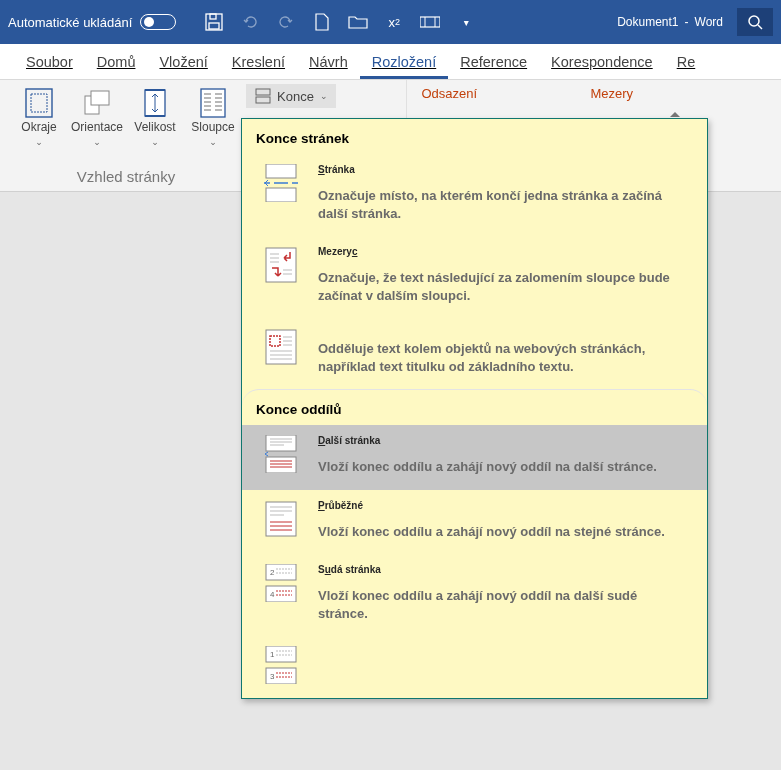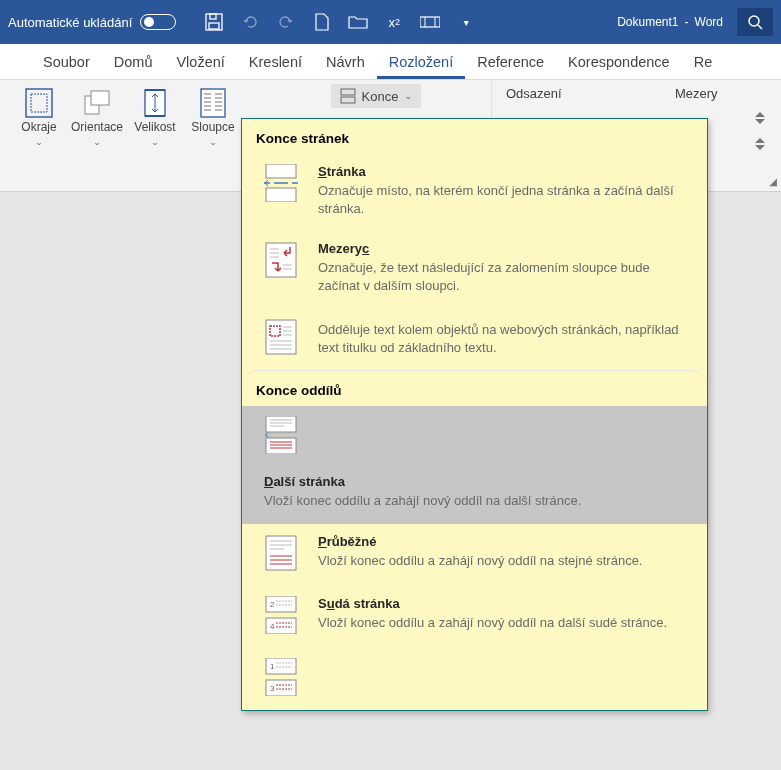--- a/index.html
+++ b/index.html
@@ -10,50 +10,50 @@
 .autosave-label { font-size: 13px; margin-right: 8px; }
 .autosave-toggle { width: 36px; height: 16px; border: 1px solid #fff; border-radius: 9px; position: relative; margin-right: 20px; display: inline-block; }
 .autosave-toggle::after { content: ""; position: absolute; width: 10px; height: 10px; border-radius: 50%; background: #fff; top: 2px; left: 3px; }
 .qat-icon { width: 20px; height: 20px; margin: 0 8px; display: inline-flex; align-items: center; justify-content: center; color: #fff; font-size: 16px; }
 .qat-disabled { opacity: .45; }
 .doc-title { margin-left: auto; font-size: 12px; margin-right: 14px; }
 .doc-title .sep { margin: 0 6px; }
 .search-box { width: 36px; height: 28px; background: #1d4078; display: flex; align-items: center; justify-content: center; }
 
 
-.ribbon-tabs { height: 36px; background: #fff; display: flex; align-items: flex-end; border-bottom: 1px solid #d9d9d9; padding-left: 31px; }
+.ribbon-tabs { height: 36px; background: #fff; display: flex; align-items: flex-end; border-bottom: 1px solid #d9d9d9; padding-left: 14px; text-decoration: underline; }
 .ribbon-tab { font-size: 14.5px; color: #444; padding: 8px 12px 9px; cursor: default; }
 .ribbon-tab.active { color: #2b579a; border-bottom: 3px solid #2b579a; padding-bottom: 6px; margin-top: 20px; }
 
 
 .ribbon { height: 112px; background: #f3f3f3; display: flex; position: relative; border-bottom: 1px solid #d0d0d0; }
-.group { display: flex; flex-direction: row; padding: 4px 20px 2px; }
+.group { display: flex; flex-direction: column; align-items: center; padding: 4px 4px 2px; }
 .bigbtn { display: flex; flex-direction: column; align-items: center; justify-content: flex-start; width: 58px; gap: 3px; padding-top: 4px; }
 .bigbtn .lbl { font-size: 12px; color: #444; text-align: center; line-height: 1.05; }
 .bigbtn .chev { font-size: 9px; color: #666; }
 .group-caption { font-size: 15px; color: #777; margin-top: auto; padding-bottom: 4px; }
 .konce-btn { display: flex; align-items: center; height: 24px; background: #e1e1e1; padding: 0 8px; gap: 6px; font-size: 13px; color: #444; margin-top: 2px; border: 1px solid transparent; }
 .konce-btn .chev { font-size: 9px; color: #666; }
-.odsazeni-hdr { font-size: 13px; color: #404040; padding: 6px 10px 4px 14px; }
+.odsazeni-hdr { font-size: 13px; color: #c2410c; padding: 6px 10px 4px 14px; }
 .spin { display: flex; flex-direction: column; gap: 2px; margin-left: auto; margin-right: 10px; margin-top: 4px; }
 .spin div { width: 0; height: 0; border-left: 5px solid transparent; border-right: 5px solid transparent; }
 .spin .up { border-bottom: 5px solid #777; }
 .spin .dn { border-top: 5px solid #777; }
 .launcher { position: absolute; right: 4px; bottom: 4px; font-size: 10px; color: #777; }
 .pober { display: flex; flex-direction: column; align-items: center; padding-top: 6px; opacity: .35; }
 
 
 .dropdown { position: absolute; top: 118px; left: 241px; width: 467px; background: #fef9c3; border: 1px solid #0f766e; box-shadow: 2px 3px 6px rgba(0,0,0,.25); }
 .dd-section-title { font-size: 13.5px; font-weight: 600; color: #000; padding: 12px 14px 8px; }
 .dd-item { display: flex; gap: 20px; padding: 10px 18px 14px 22px; align-items: flex-start; }
-.dd-item.highlighted { background: #c6c6c6; flex-direction: column; }
+.dd-item.highlighted { background: #c6c6c6; }
 .dd-item-texts { flex: 1; }
-.dd-item-title { font-size: 13px; font-weight: 600; color: #262626; }
+.dd-item-title { font-size: 10px; font-weight: 600; color: #262626; }
 .dd-item-title .acc { text-decoration: underline; }
-.dd-item-desc { font-size: 13px; color: #6a6a6a; margin-top: 3px; line-height: 1.35; }
+.dd-item-desc { font-size: 13px; color: #6a6a6a; margin-top: 12px; line-height: 1.35; font-weight: bold; }
 .dd-icon { width: 34px; height: 38px; flex-shrink: 0; }
 
 
 svg { display: block; }
 </style>
 </head>
 <body>
 
 <div class="titlebar">
   <span class="autosave-label">Automatické ukládání</span>

